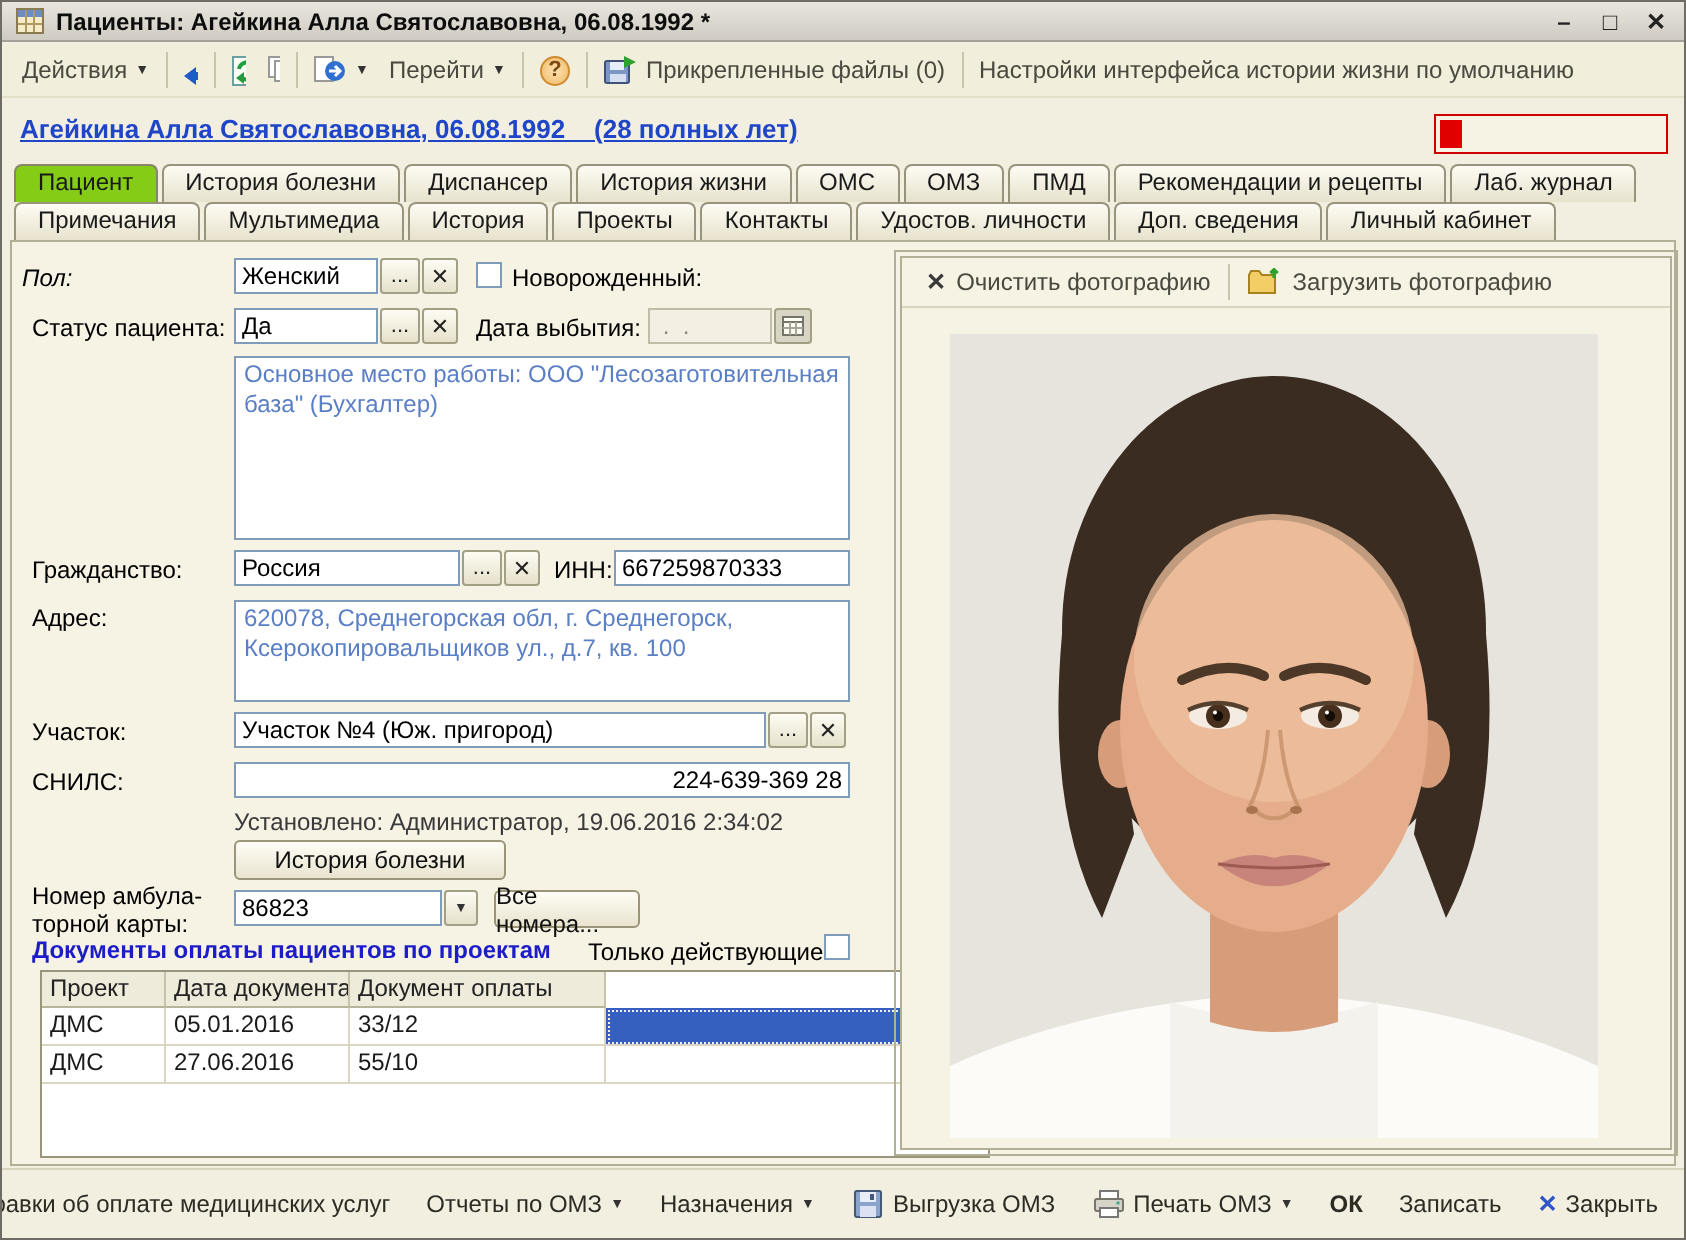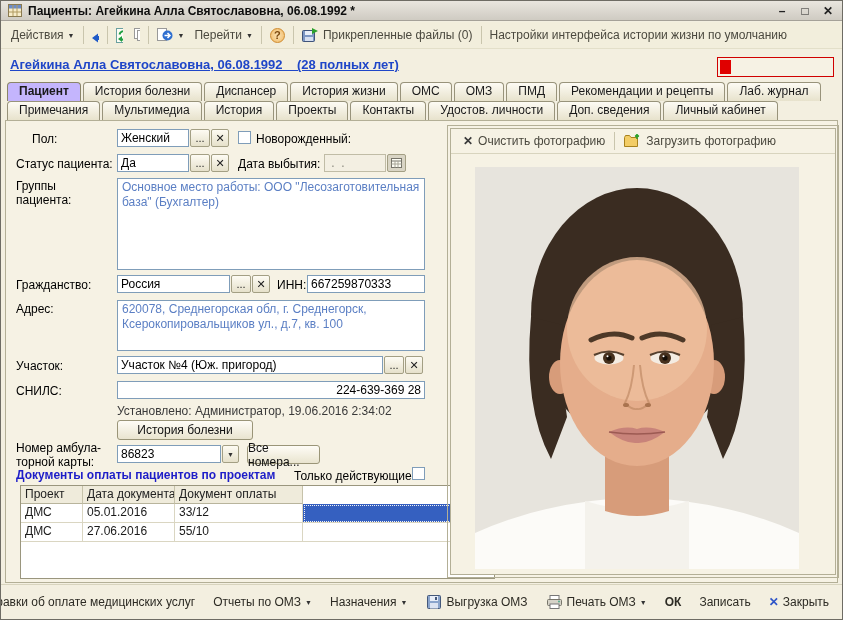--- a/index.html
+++ b/index.html
@@ -30,21 +30,21 @@
     font-size:13px; text-decoration:underline; white-space:pre; cursor:pointer;}
   .red-marker{ position:absolute; right:8px; top:8px; width:117px; height:20px;
     border:1px solid #d00000; background:#f6f2e4;}
   .red-marker .bar{ position:absolute; left:2px; top:2px; width:11px; height:14px; background:#e00000;}
   
   .tabs{ position:absolute; left:4px; top:81px; right:4px; height:38px;}
   .tabrow{ display:flex; height:19px; padding-left:2px;}
   .tab{ border:1px solid #98937b; border-bottom:none; border-radius:4px 4px 0 0;
     background:linear-gradient(#fdfbf4,#e7e2cc); padding:0 11px; margin-right:2px;
     line-height:17px; white-space:nowrap; color:#1a1a1a; cursor:pointer;}
-  .tab.active{ background:#c4b5fd; border-color:#8a8568; font-weight:bold;}
+  .tab.active{ background:#84cc16; border-color:#8a8568; font-weight:normal;}
   
   .content{ position:absolute; left:4px; top:119px; right:4px; bottom:36px;
     border:1px solid #b3af96; background:#f6f2e4;}
   .lbl{ position:absolute; color:#000; white-space:nowrap;}
   .note{ position:absolute; color:#3a3a3a; white-space:nowrap;}
   .inp{ position:absolute; height:18px; border:1px solid #7f9db9; background:#fff;
     font-family:inherit; font-size:12px; padding:0 3px; color:#000;}
   .inp.dis{ background:#f3efe2; border-color:#c0bca6; color:#8a887c;}
   .fbtn{ position:absolute; height:18px; border:1px solid #a39f84; border-radius:2px;
     background:linear-gradient(#fdfbf3,#e6e1cb); font-size:11px; color:#222;
@@ -202,21 +202,21 @@
       <span class="tab">Проекты</span>
       <span class="tab">Контакты</span>
       <span class="tab">Удостов. личности</span>
       <span class="tab">Доп. сведения</span>
       <span class="tab">Личный кабинет</span>
     </div>
   </div>
 
   <div class="content">
 
-    <span class="lbl" style="left:26px; top:11px;">Пол:</span>
+    <span class="lbl" style="left:5px; top:11px;font-style:italic;">Пол:</span>
     <input class="inp" style="left: 111px; top: 8px; width: 72px;" value="Женский">
     <span class="fbtn" style="left:184px; top:8px; width:20px;">...</span>
     <span class="fbtn" style="left:205px; top:8px; width:18px;">✕</span>
     <span class="checkbox" style="left:232px; top:10px;"></span>
     <span class="lbl" style="left:250px; top:11px;">Новорожденный:</span>
 
     <span class="lbl" style="left:10px; top:36px;">Статус пациента:</span>
     <input class="inp" style="left: 111px; top: 33px; width: 72px;" value="Да">
     <span class="fbtn" style="left:184px; top:33px; width:20px;">...</span>
     <span class="fbtn" style="left:205px; top:33px; width:18px;">✕</span>
@@ -225,21 +225,20 @@
     <span class="fbtn" style="left:381px; top:33px; width:19px; background:#d9d5c5;">
       <svg width="11" height="10">
           <rect x="0.5" y="0.5" width="10" height="9" fill="#fdfdf4" stroke="#76746a"></rect>
           <line x1="0.5" y1="3" x2="10.5" y2="3" stroke="#76746a"></line>
           <line x1="4" y1="3" x2="4" y2="9.5" stroke="#a8a698"></line>
           <line x1="7" y1="3" x2="7" y2="9.5" stroke="#a8a698"></line>
           <line x1="0.5" y1="6" x2="10.5" y2="6" stroke="#a8a698"></line>
         </svg>
     </span>
 
-    <span class="lbl" style="left:10px; top:58px; white-space:normal; width:92px; line-height:14px;">Группы пациента:</span>
     <div class="textbox" style="left:111px; top:57px; width:308px; height:92px;">Основное место работы: ООО "Лесозаготовительная база" (Бухгалтер)</div>
 
     <span class="lbl" style="left:10px; top:157px;">Гражданство:</span>
     <input class="inp" style="left: 111px; top: 154px; width: 113px;" value="Россия">
     <span class="fbtn" style="left:225px; top:154px; width:20px;">...</span>
     <span class="fbtn" style="left:246px; top:154px; width:18px;">✕</span>
     <span class="lbl" style="left:271px; top:157px;">ИНН:</span>
     <input class="inp" style="left: 301px; top: 154px; width: 118px;" value="667259870333">
 
     <span class="lbl" style="left:10px; top:181px;">Адрес:</span>

